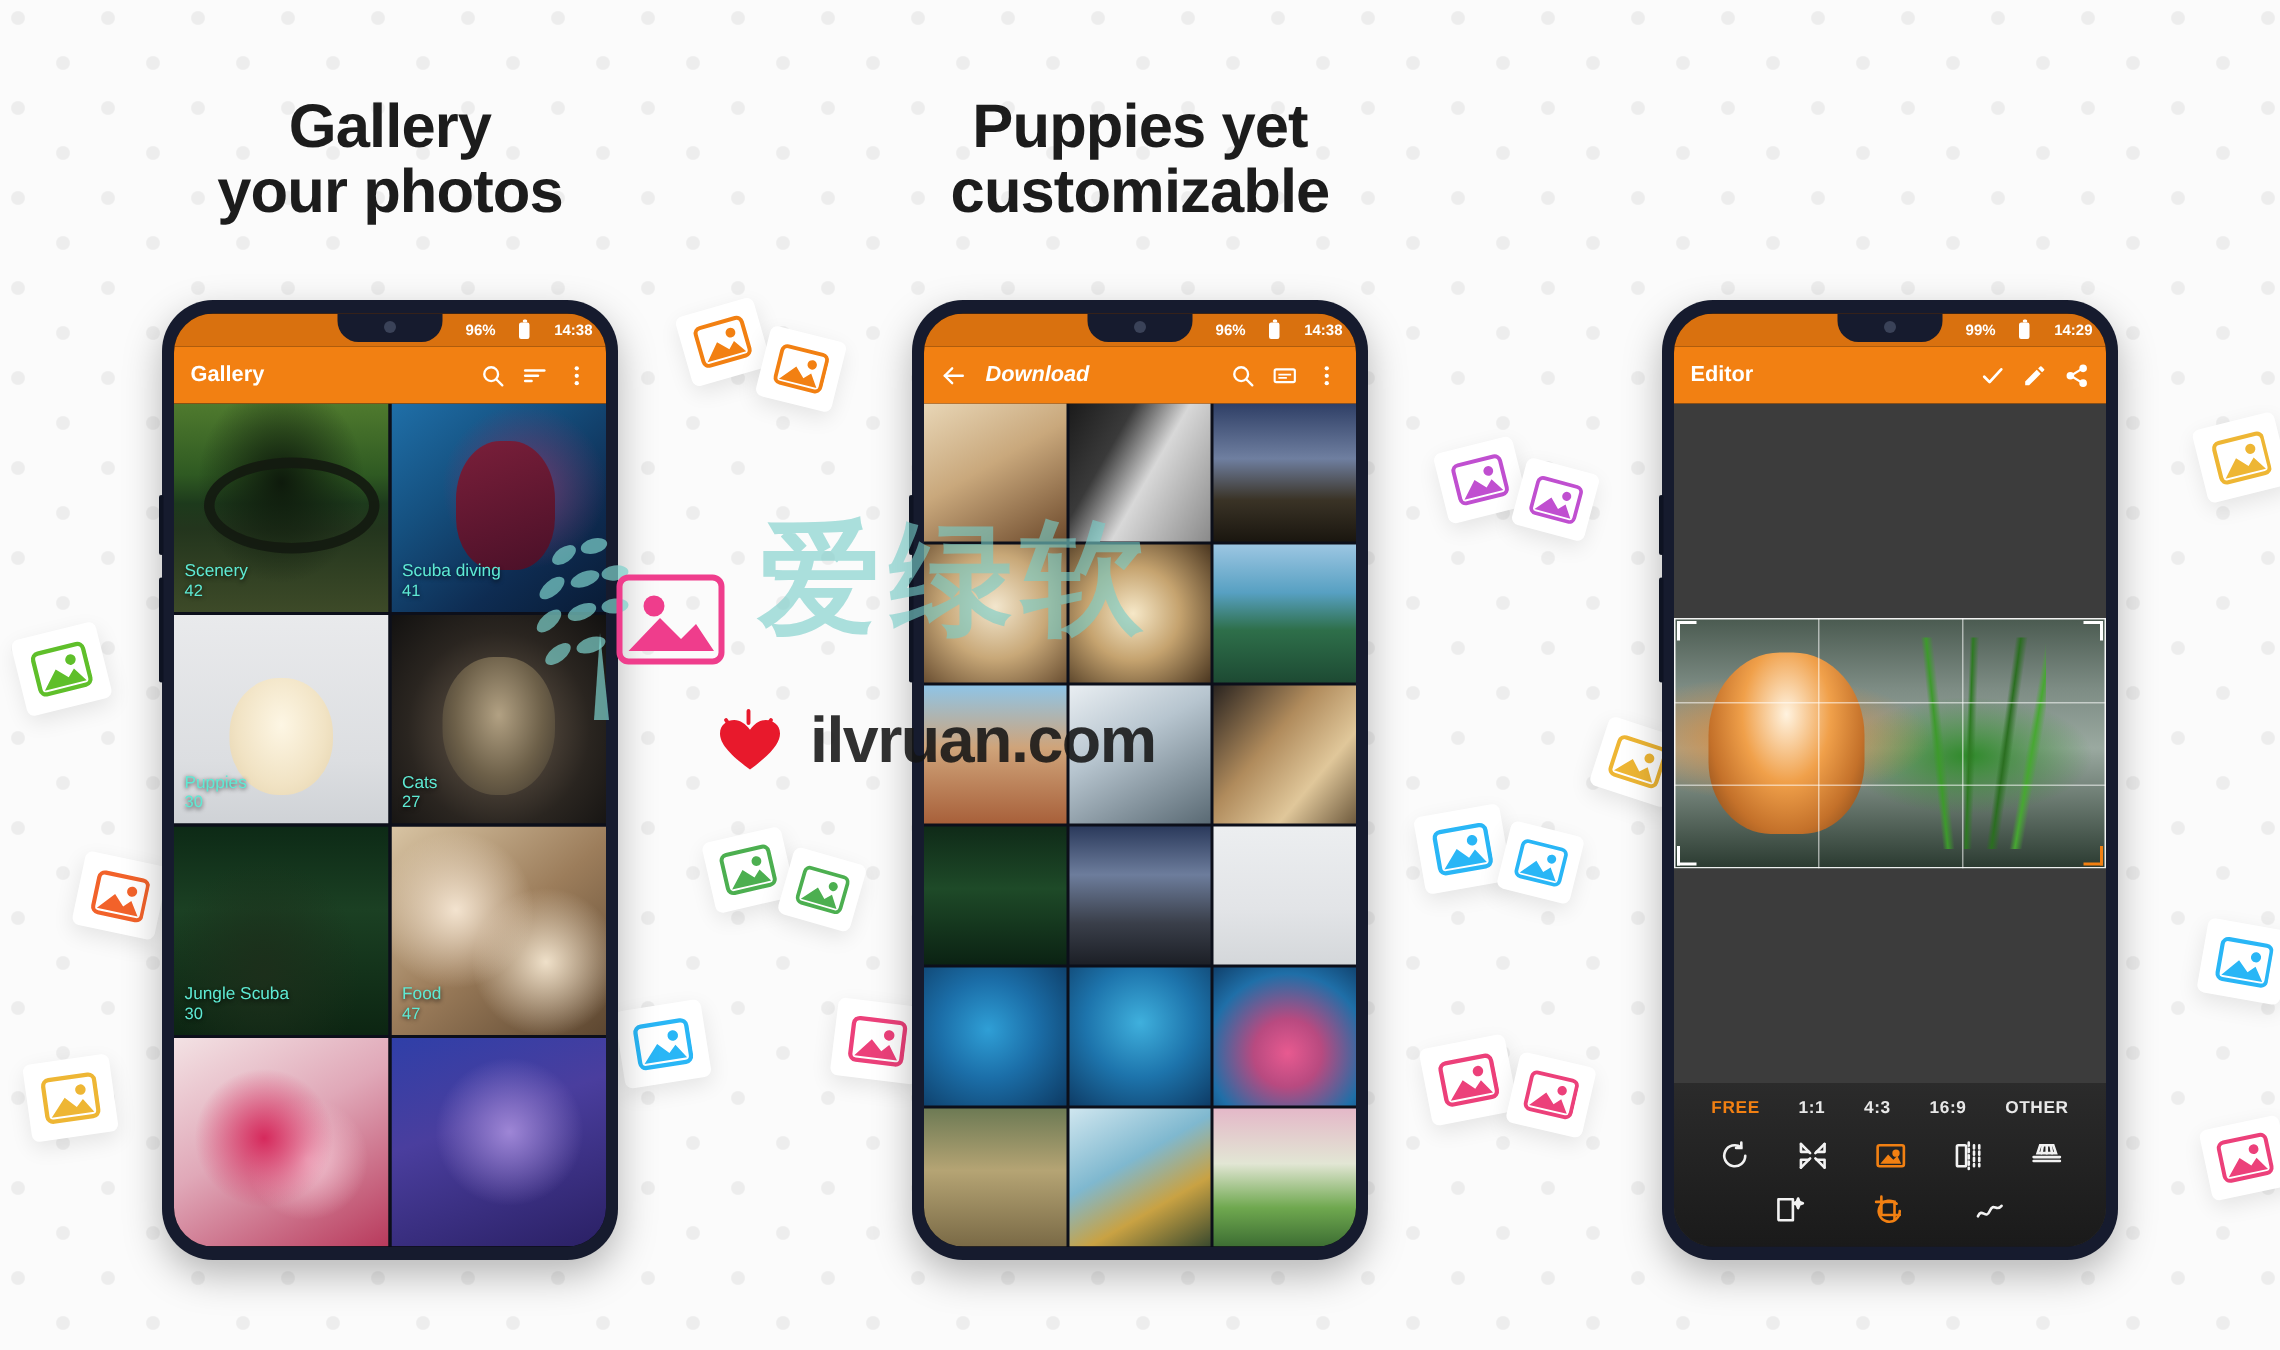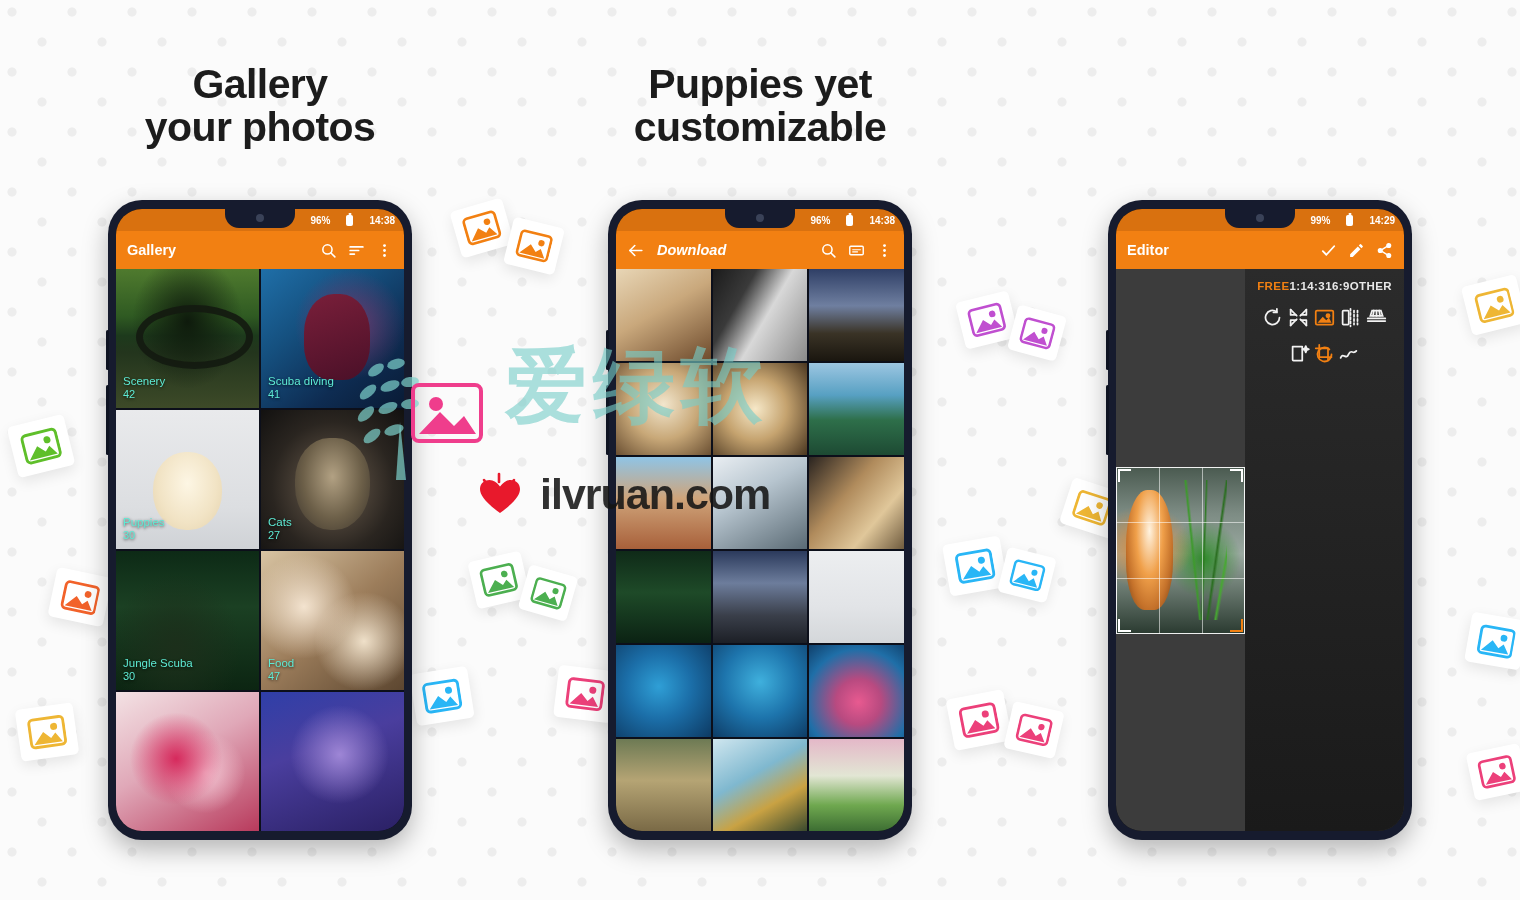--- a/index.html
+++ b/index.html
@@ -180,21 +180,21 @@
   .g-traveler { background: linear-gradient(#2b3a5c 0%, #6d7d9c 35%, #3a3f4a 70%, #1c1f26 100%); }
   .g-puppy2   { background: linear-gradient(#eceef0 0%, #e2e4e7 60%, #d4d7da 100%); }
   .g-diver1   { background: radial-gradient(circle at 45% 45%, #2f9fd6 0%, #1b6ea8 45%, #0d3a63 100%); }
   .g-diver2   { background: radial-gradient(circle at 50% 40%, #3fb0dd 0%, #1d74ac 50%, #0e3c66 100%); }
   .g-coral    { background: radial-gradient(circle at 52% 62%, #e85a90 0%, #b84a80 30%, #1f6fa8 70%, #10406b 100%); }
   .g-bike     { background: linear-gradient(#6d7a54 0%, #b5a474 45%, #7a6a46 100%); }
   .g-surf     { background: linear-gradient(150deg,#cfe6ef 0%, #7fb8cf 40%, #c9a243 68%, #3a4a2e 100%); }
   .g-run      { background: linear-gradient(#e4b8c8 0%, #e2e6d4 40%, #6fa84f 72%, #3d6e33 100%); }
 
   
-  .editor { flex:1; background:#3c3c3c; display:flex; flex-direction:row; }
+  .editor { flex:1; background:#3c3c3c; display:flex; flex-direction:column; }
   .ed-canvas { flex:1; position:relative; display:flex; align-items:center; justify-content:center; }
   .ed-img {
     position: relative;
     width: 100%; height: 167px;
     background:
       radial-gradient(ellipse at 22% 48%, #e08a36 0%, rgba(0,0,0,0) 34%),
       radial-gradient(ellipse at 68% 55%, #2f8a2a 0%, rgba(0,0,0,0) 30%),
       linear-gradient(#4a5a50 0%, #7d8c84 28%, #9aa9a0 52%, #2a3a30 100%);
     overflow: hidden;
   }

